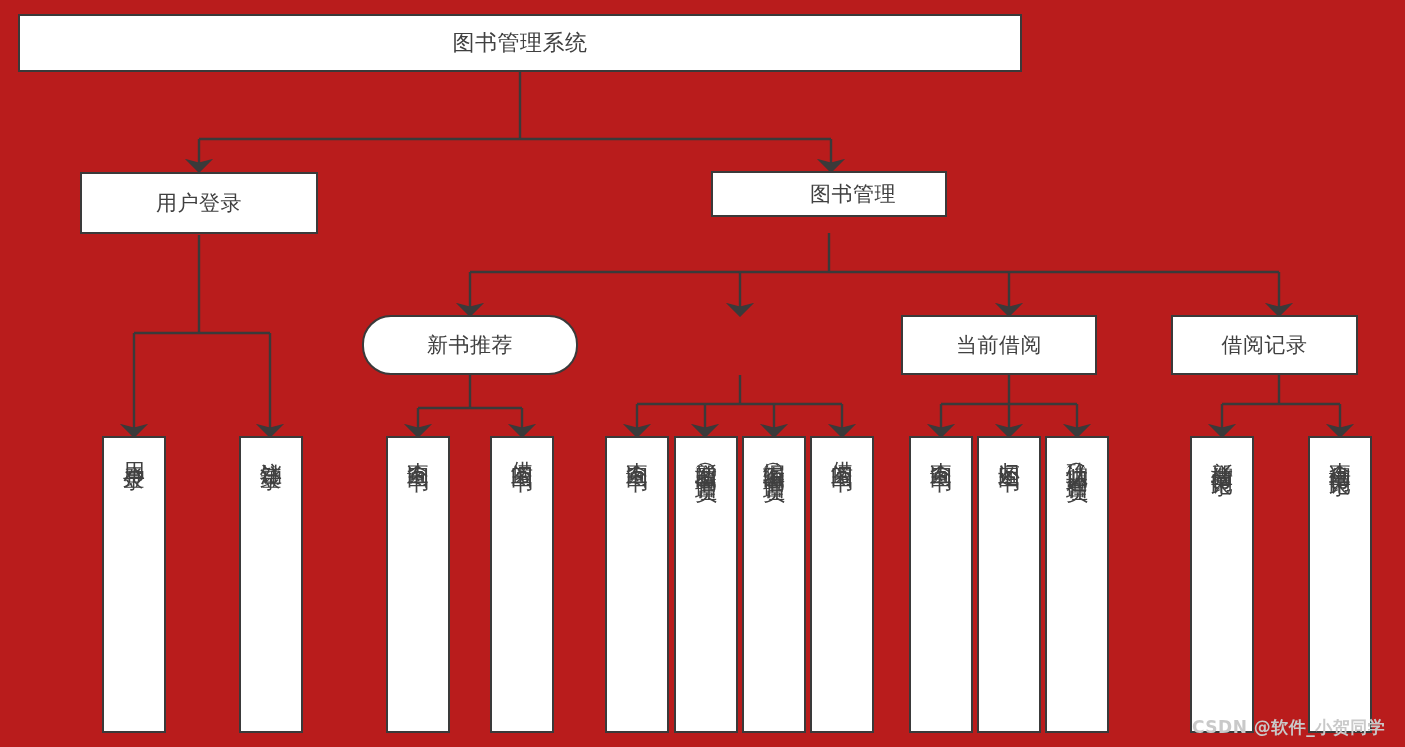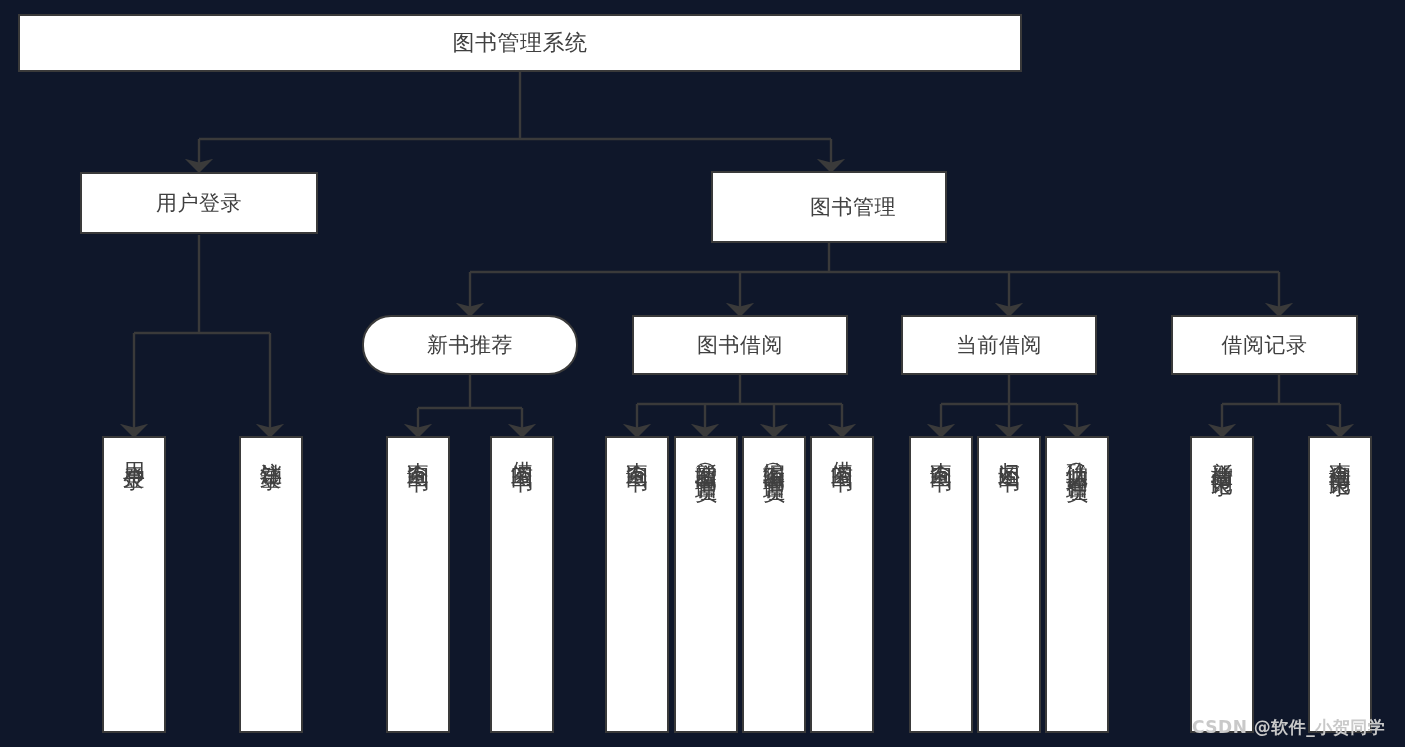--- a/index.html
+++ b/index.html
@@ -8,21 +8,21 @@
     padding: 0;
     background: #ffffff;
   }
   body {
     font-family: "DejaVu Sans", "Liberation Sans", sans-serif;
   }
   #canvas {
     position: relative;
     width: 1405px;
     height: 747px;
-    background: #0f172a;
+    background: #b91c1c;
     overflow: hidden;
   }
   svg.edges {
     position: absolute;
     left: 0;
     top: 0;
     width: 1405px;
     height: 747px;
     pointer-events: none;
   }
@@ -126,31 +126,28 @@
   </svg>
 
   <div class="node root horiz" style="left:18px; top:14px; width:1004px; height:58px;">
     <span class="lbl">图书管理系统</span>
   </div>
 
   <div class="node horiz" style="left:80px; top:172px; width:238px; height:62px;">
     <span class="lbl">用户登录</span>
   </div>
 
-  <div class="node horiz" style="left:711px; top:171px; width:236px; height:72px;padding-left:48px;">
+  <div class="node horiz" style="left:711px; top:171px; width:236px; height:46px;padding-left:48px;">
     <span class="lbl">图书管理</span>
   </div>
 
   <div class="node horiz" style="left:362px; top:315px; width:216px; height:60px;border-radius:29px;">
     <span class="lbl">新书推荐</span>
   </div>
 
-  <div class="node horiz" style="left:632px; top:315px; width:216px; height:60px;">
-    <span class="lbl">图书借阅</span>
-  </div>
 
   <div class="node horiz" style="left:901px; top:315px; width:196px; height:60px;">
     <span class="lbl">当前借阅</span>
   </div>
 
   <div class="node horiz" style="left:1171px; top:315px; width:187px; height:60px;">
     <span class="lbl">借阅记录</span>
   </div>
 
   <div class="node vert" style="left:102px; top:436px; width:64px; height:297px;">

